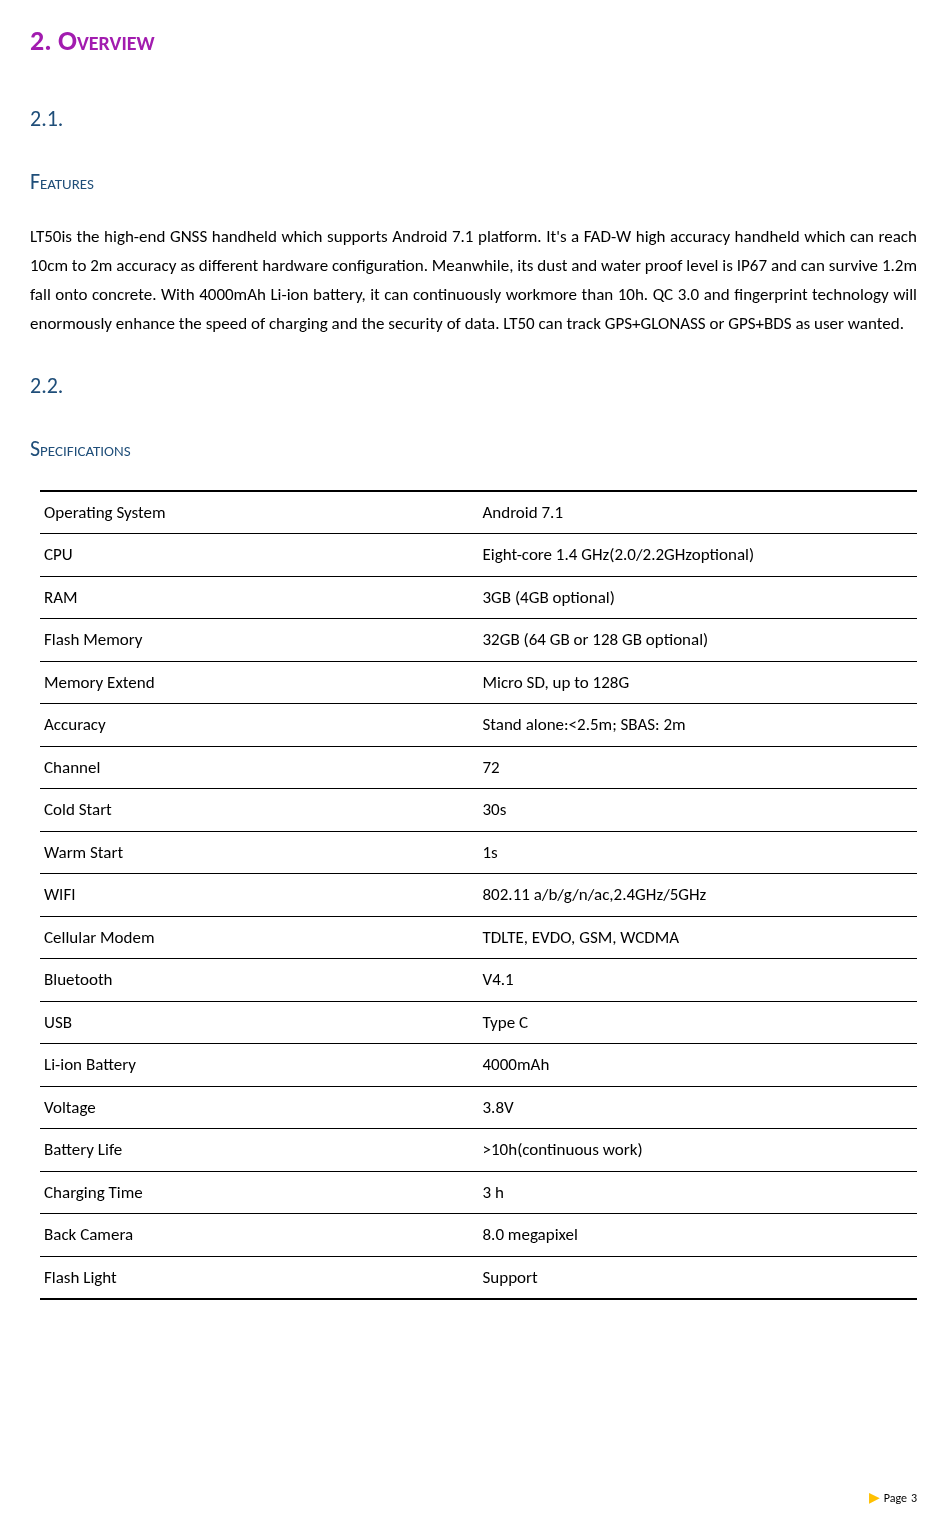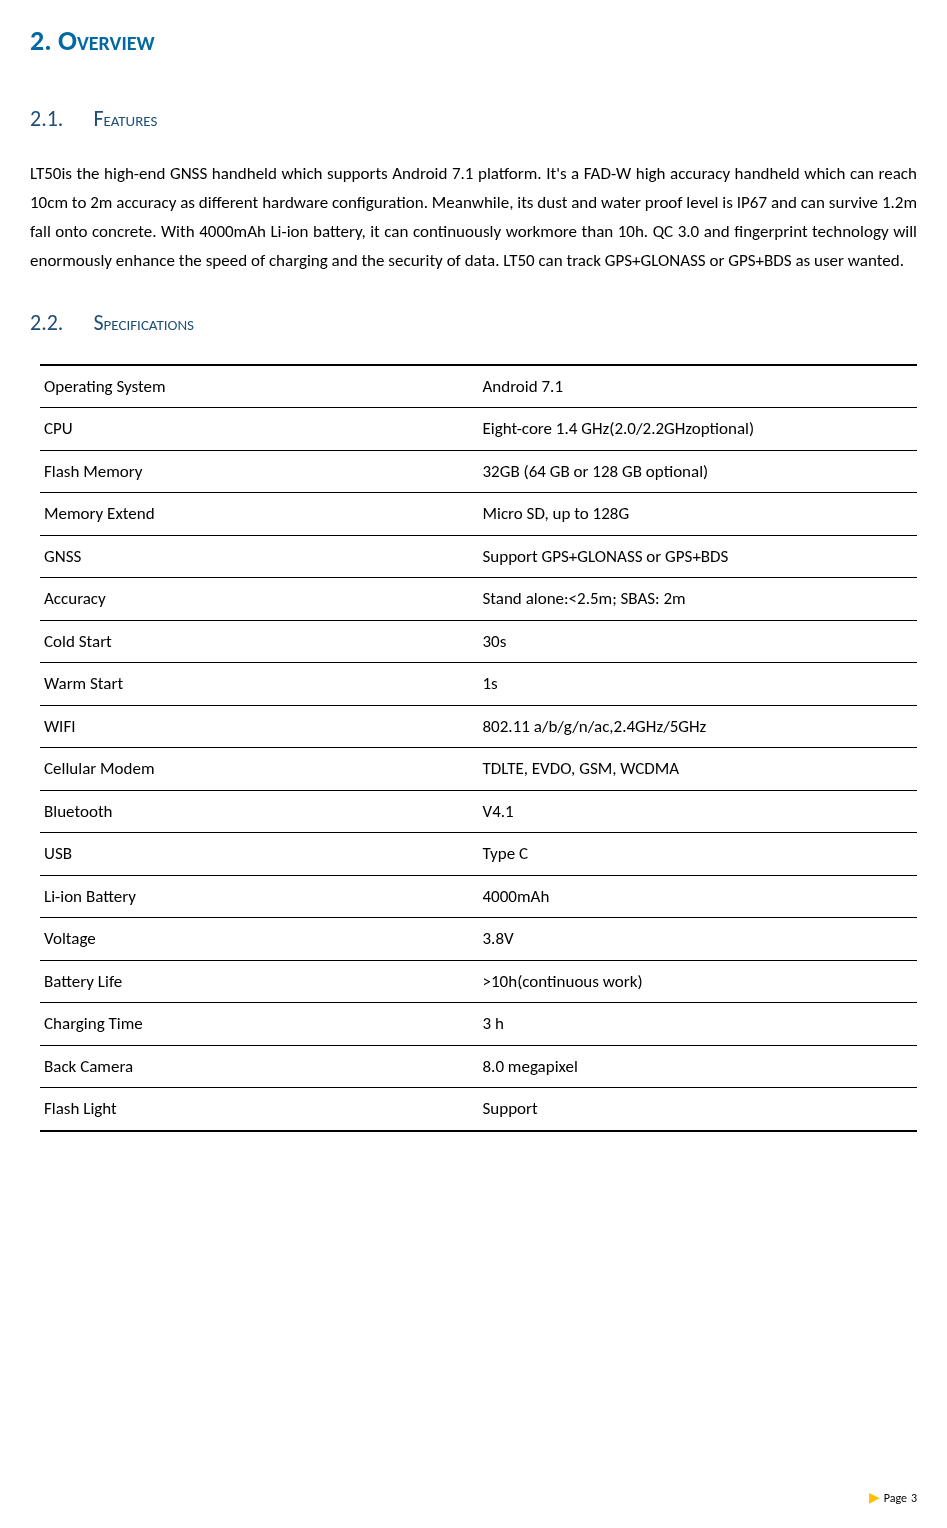--- a/index.html
+++ b/index.html
@@ -6,35 +6,36 @@
     body {
       font-family: Calibri, 'Segoe UI', Tahoma, sans-serif;
       background: #fff;
       padding: 20px 30px 40px 30px;
       color: #000;
       font-size: 17px;
       line-height: 1.5;
       width: 947px;
     }
     .h1 {
-      color: #0369a1;
+      color: #a21caf;
       font-weight: bold;
       font-size: 28px;
       margin-bottom: 40px;
     }
     .h1 .num { font-variant: normal; }
     .h1 .title { font-variant: small-caps; }
     .h2 {
       color: #1f4e79;
       font-size: 22px;
       margin-top: 30px;
       margin-bottom: 25px;
       display: flex;
       align-items: baseline;
       gap: 30px;
+      flex-direction: column;
     }
     .h2 .num { font-weight: normal; }
     .h2 .title { font-variant: small-caps; font-weight: normal; }
     .body-text {
       text-align: justify;
       margin-bottom: 25px;
       line-height: 1.7;
     }
     table {
       width: 100%;
@@ -88,34 +89,38 @@
   <tbody id="spec-body">
       <tr>
         <td>Operating System</td>
         <td>Android 7.1</td>
       </tr>
       <tr>
         <td>CPU</td>
         <td>Eight-core 1.4 GHz(2.0/2.2GHzoptional)</td>
       </tr>
       <tr>
+        <td>RAM</td>
+        <td>3GB (4GB optional)</td>
+      </tr>
+      <tr>
         <td>Flash Memory</td>
         <td>32GB (64 GB or 128 GB optional)</td>
       </tr>
       <tr>
         <td>Memory Extend</td>
         <td>Micro SD, up to 128G</td>
       </tr>
       <tr>
-        <td>GNSS</td>
-        <td>Support GPS+GLONASS or GPS+BDS</td>
+        <td>Accuracy</td>
+        <td>Stand alone:&lt;2.5m; SBAS: 2m</td>
       </tr>
       <tr>
-        <td>Accuracy</td>
-        <td>Stand alone:&lt;2.5m; SBAS: 2m</td>
+        <td>Channel</td>
+        <td>72</td>
       </tr>
       <tr>
         <td>Cold Start</td>
         <td>30s</td>
       </tr>
       <tr>
         <td>Warm Start</td>
         <td>1s</td>
       </tr>
       <tr>

